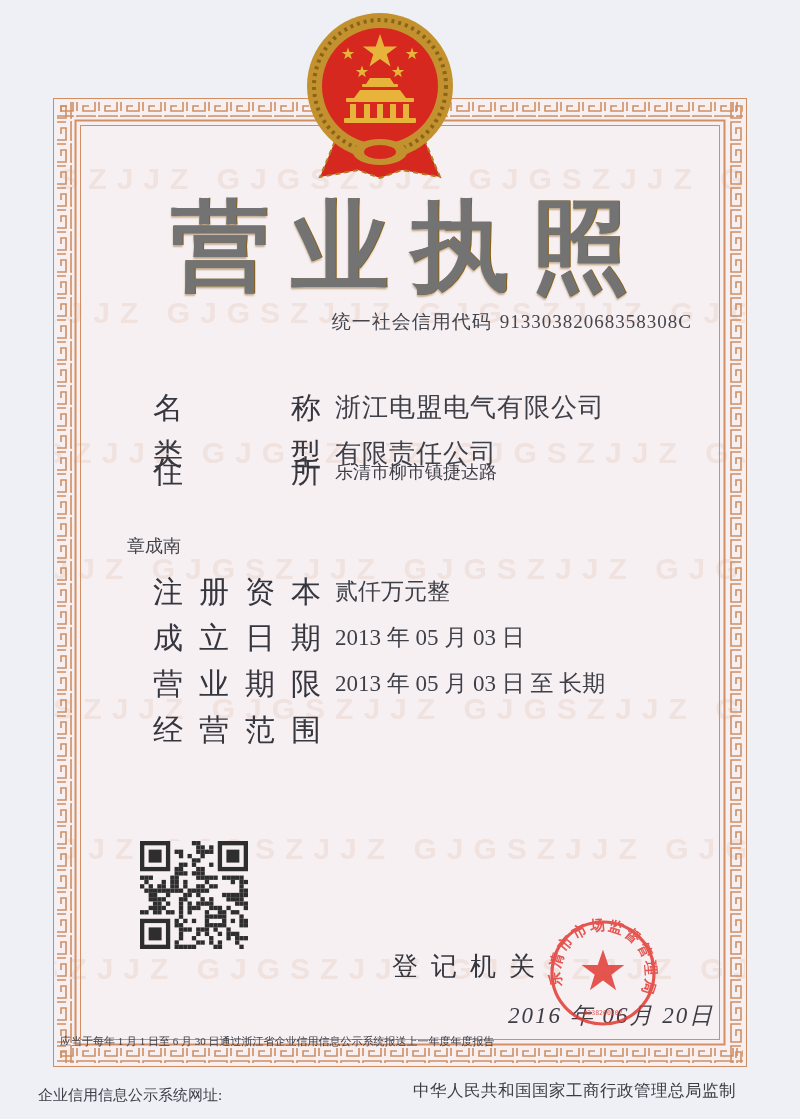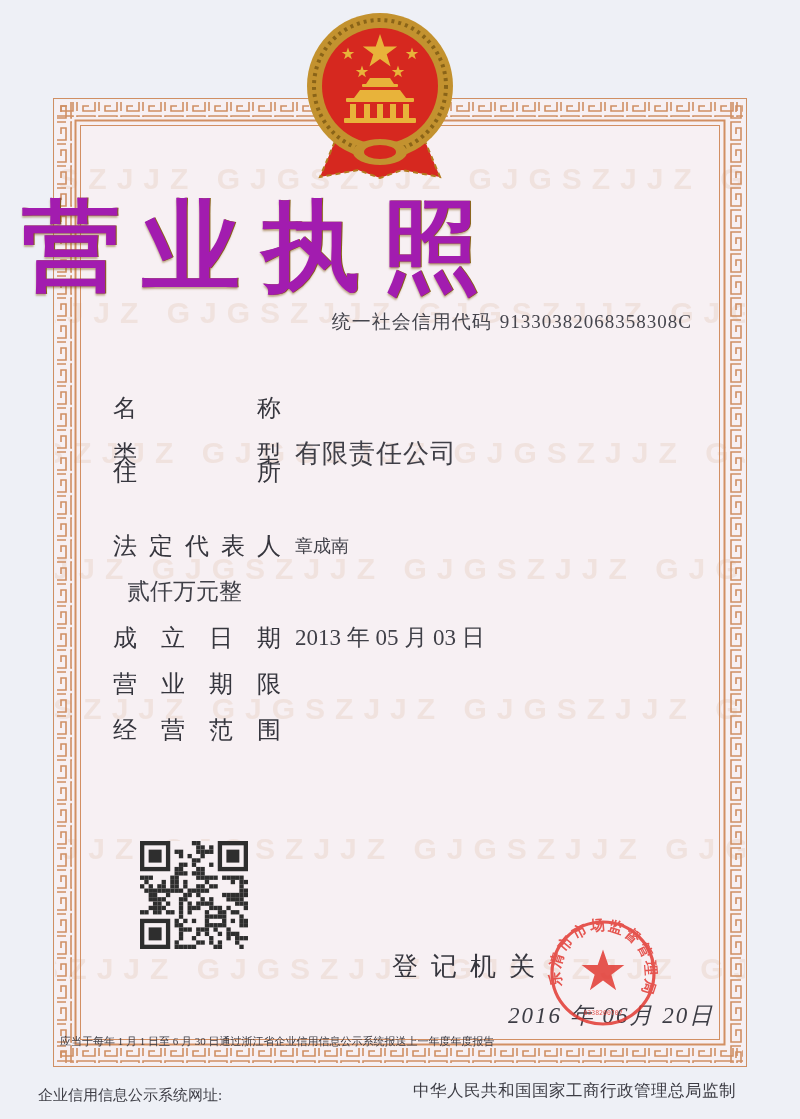--- a/index.html
+++ b/index.html
@@ -17,35 +17,35 @@
   .wm-row{
     position:absolute;white-space:nowrap;
     font-family:"Liberation Sans","DejaVu Sans",sans-serif;
     font-weight:bold;font-size:30px;letter-spacing:10px;
     color:rgba(204,148,108,0.15);
   }
   .frame-svg{position:absolute;left:53px;top:98px;z-index:2;}
   .emblem-svg{position:absolute;left:302px;top:6px;z-index:3;}
   .doc-title{
     position:absolute;left:0;right:0;top:182px;z-index:4;
-    text-align:left;font-size:98px;font-weight:bold;
+    text-align:center;font-size:98px;font-weight:bold;
     letter-spacing:22px;text-indent:22px;
     font-family:"Liberation Sans","DejaVu Sans",sans-serif;
-    color:#a21caf;
+    color:#737373;
     text-shadow:0 2px 2px rgba(125,82,12,0.45), 1px 0 0 #8a6418;
   }
   .credit-line{
     position:absolute;right:108px;top:309px;z-index:4;
     font-size:19px;color:#45454d;letter-spacing:1px;white-space:nowrap;margin-left:28px;
   }
   .credit-line .code{font-family:"Liberation Serif","DejaVu Serif",serif;margin-left:8px;}
   .row{position:absolute;left:113px;z-index:4;display:flex;align-items:flex-start;}
   .flabel{
-    width:168px;flex:0 0 168px;font-size:24px;line-height:36px;color:#36363e;
-    text-align:justify;text-align-last:justify;
+    width:168px;flex:0 0 168px;font-size:30px;line-height:36px;color:#36363e;
+    text-align:justify;text-align-last:justify;margin-left:40px;
   }
   .fvalue{margin-left:14px;color:#3f3f47;}
   .v-large{font-size:26px;line-height:36px;letter-spacing:1px;}
   .v-small{font-size:18px;line-height:36px;}
   .v-date{font-size:23px;line-height:36px;}
   .v-scope{
     font-size:15.5px;line-height:21.5px;width:424px;margin-top:2px;
     text-indent:24px;white-space:pre-line;color:#3c3c44;
   }
   .reg-label{
@@ -131,41 +131,44 @@
 </svg>
 
 <div class="doc-title">营业执照</div>
 
 <div class="credit-line">
   <span>统一社会信用代码</span><span class="code">91330382068358308C</span>
 </div>
 
 <div class="row" style="top:390px">
   <div class="flabel">名称</div>
+  <div class="fvalue v-large">浙江电盟电气有限公司</div>
 </div>
 <div class="row" style="top:436px">
   <div class="flabel">类型</div>
   <div class="fvalue v-large">有限责任公司</div>
 </div>
 <div class="row" style="top:454px">
   <div class="flabel">住所</div>
+  <div class="fvalue v-small">乐清市柳市镇捷达路</div>
 </div>
 <div class="row" style="top:528px">
-  <div class="flabel">法定代表人</div>
   <div class="fvalue v-small">章成南</div>
 </div>
 <div class="row" style="top:574px">
+  <div class="flabel">注册资本</div>
   <div class="fvalue v-date">贰仟万元整</div>
 </div>
 <div class="row" style="top:620px">
   <div class="flabel">成立日期</div>
   <div class="fvalue v-date">2013 年 05 月 03 日</div>
 </div>
 <div class="row" style="top:666px">
   <div class="flabel">营业期限</div>
+  <div class="fvalue v-date">2013 年 05 月 03 日 至 长期</div>
 </div>
 <div class="row" style="top:712px">
   <div class="flabel">经营范围</div>
 </div>
 
 <div class="qr">
   <svg id="qr-svg" width="108" height="108" viewBox="0 0 108 108" fill="#2e2e2e">
       <rect x="51.84" y="0" width="4.32" height="4.32"></rect>
       <rect x="56.160000000000004" y="0" width="4.32" height="4.32"></rect>
       <rect x="56.160000000000004" y="4.32" width="4.32" height="4.32"></rect>

